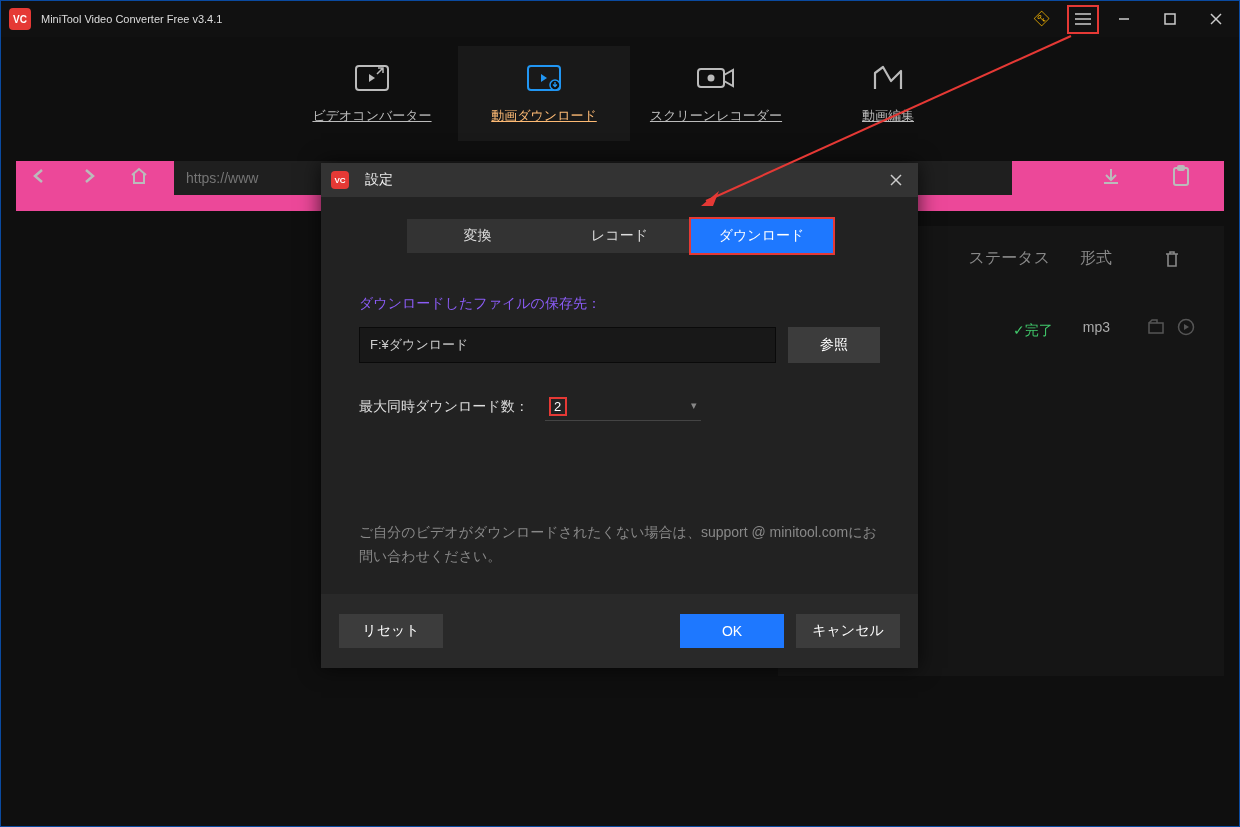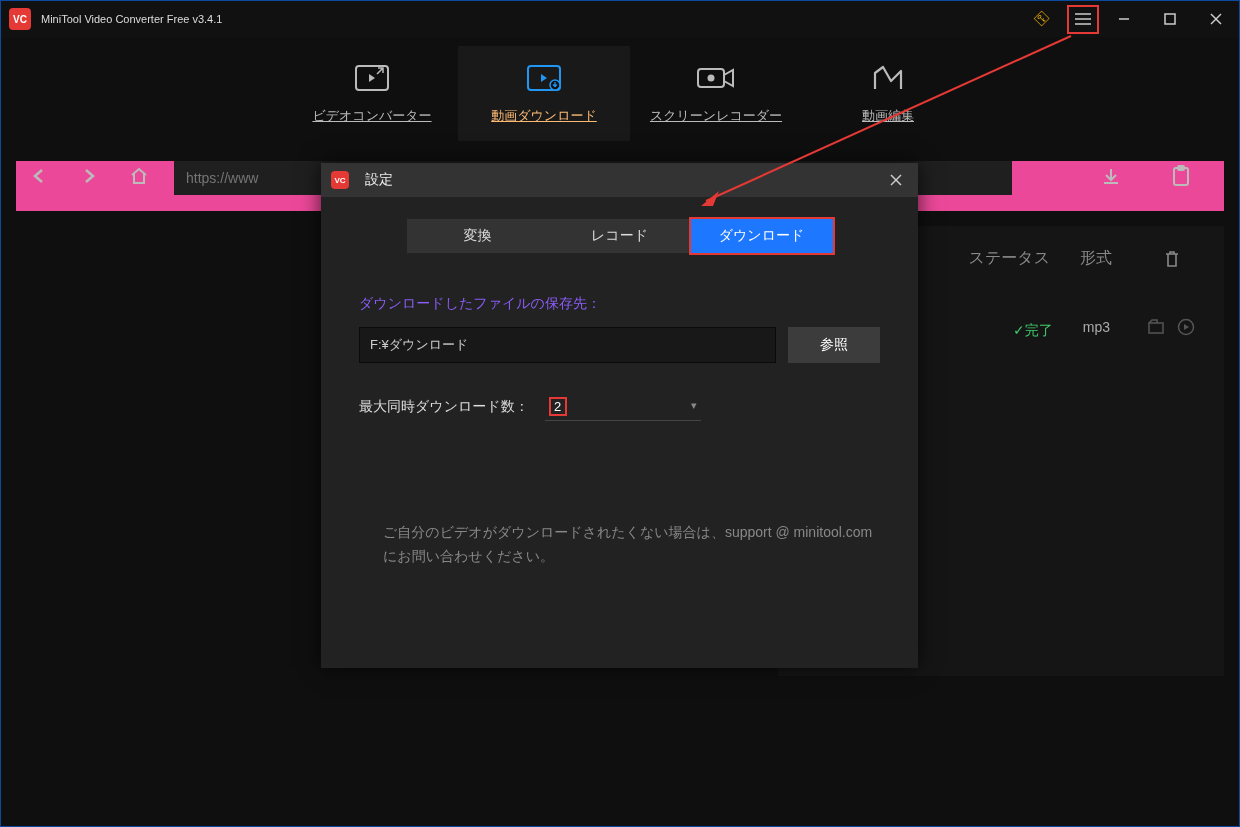--- a/index.html
+++ b/index.html
@@ -218,21 +218,20 @@
     position: absolute; right: 4px; top: 6px;
     color: #888; font-size: 11px;
   }
   .note {
     position: absolute;
     left: 38px; right: 38px;
     top: 358px;
     color: #888;
     font-size: 14px;
     line-height: 1.7;
-    margin-left: 24px;
   }
   .dialog-footer {
     position: absolute;
     left: 0; right: 0; bottom: 0;
     height: 74px;
     display: flex;
     align-items: center;
     padding: 0 18px;
     gap: 12px;
     background: #292929;
@@ -421,18 +420,24 @@
       <span>最大同時ダウンロード数：</span>
       <div class="max-select">
         <div class="max-value">2</div>
         <span class="max-caret">▾</span>
       </div>
     </div>
   </div>
 
   <div class="note">ご自分のビデオがダウンロードされたくない場合は、support @ minitool.comにお問い合わせください。</div>
 
+  <div class="dialog-footer">
+    <div class="dlg-btn">リセット</div>
+    <div class="footer-spacer"></div>
+    <div class="dlg-btn primary">OK</div>
+    <div class="dlg-btn">キャンセル</div>
+  </div>
 </div>
 
 <svg class="arrow-svg" viewBox="0 0 390 175">
   <line x1="5" y1="170" x2="370" y2="5" stroke="#e53935" stroke-width="2"></line>
   <polygon points="0,175 18,160 12,175" fill="#e53935"></polygon>
 </svg>
 
 </body></html>

